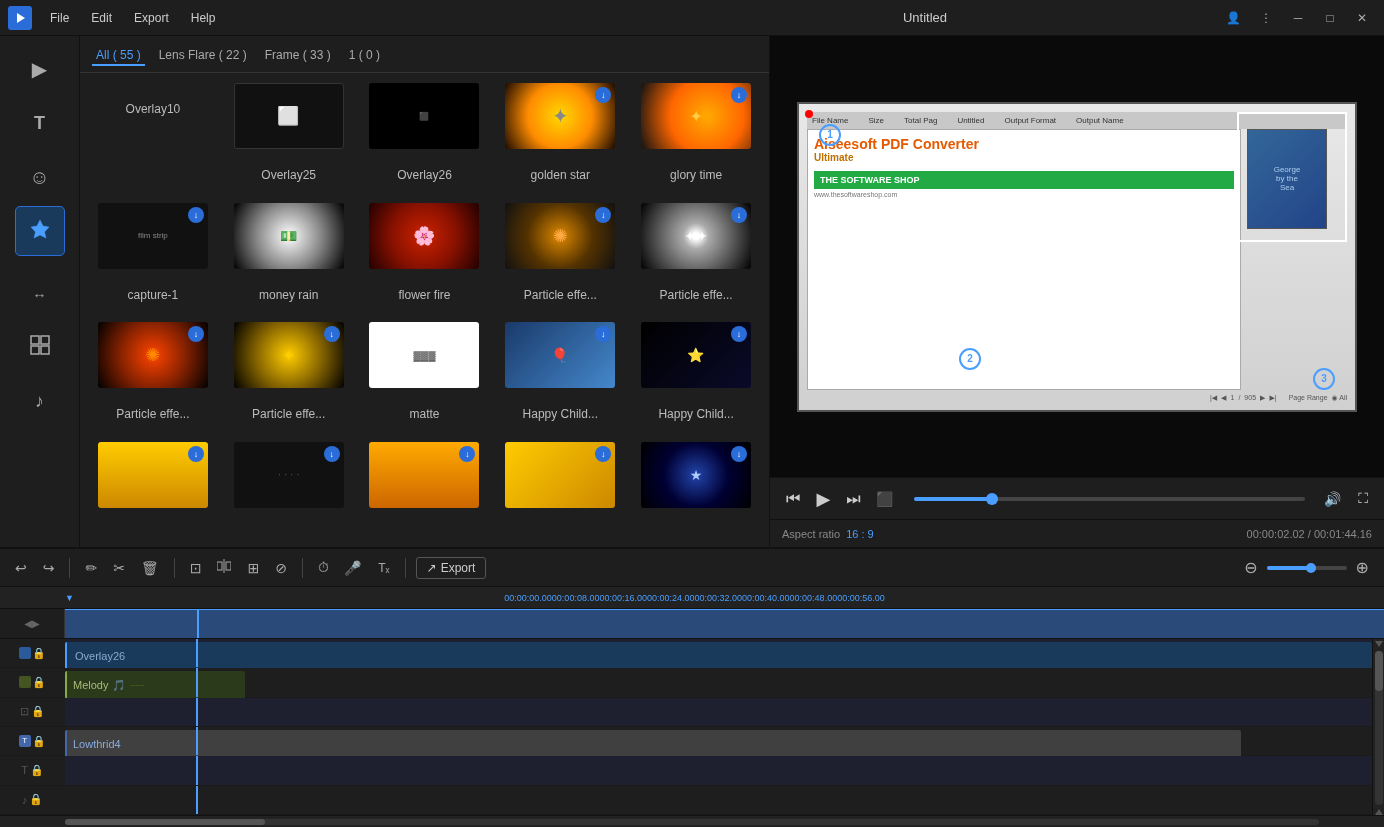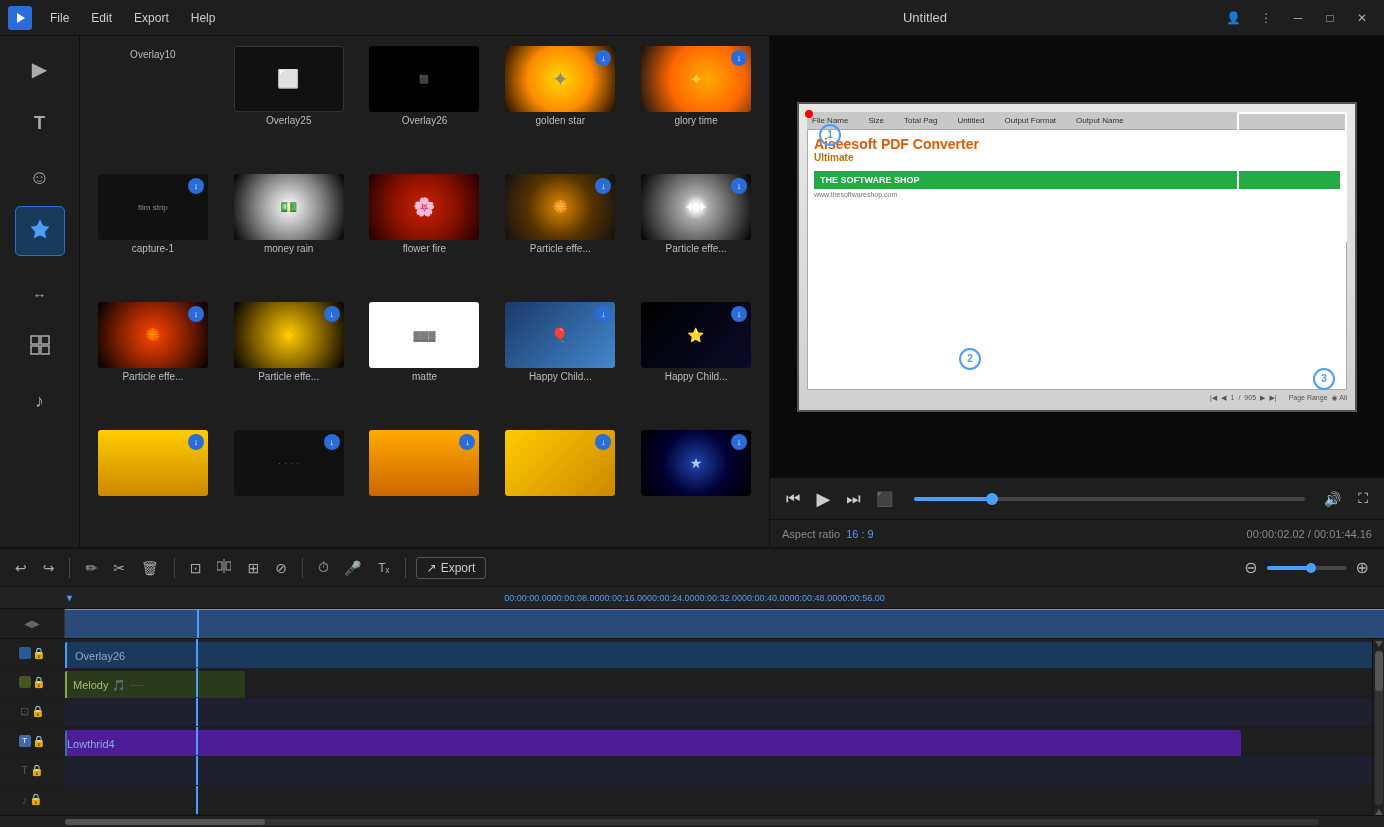--- a/index.html
+++ b/index.html
@@ -117,23 +117,23 @@
       height: 16px;
       background: #2a6dd9;
       border-radius: 50%;
       display: flex;
       align-items: center;
       justify-content: center;
       color: white;
       font-size: 9px;
     }
     .effect-label {
-      font-size: 10px;
+      font-size: 12px;
       color: #bbb;
-      margin-top: 3px;
+      margin-top: 19px;
       text-align: center;
       max-width: 110px;
       overflow: hidden;
       text-overflow: ellipsis;
       white-space: nowrap;
     }
 
     
     .thumb-overlay10 { background: linear-gradient(135deg, #3a2a1a, #5a3a1a); }
     .thumb-overlay25 { background: #111; border: 1px solid #333; }
@@ -478,26 +478,27 @@
       display: flex;
       align-items: center;
       padding-left: 6px;
       font-size: 11px;
       color: #aabb77;
       gap: 4px;
     }
     .clip-lowthrid {
       position: absolute;
       left: 0; top: 3px; height: 28px;
-      background: #4c1d95;
+      background: #404040;
       border-left: 2px solid #4466aa;
       border-radius: 2px;
       right: 10%;
       display: flex;
       align-items: center;
+      padding-left: 6px;
       font-size: 11px;
       color: #88aadd;
     }
 
     #scrollbar-bottom {
       height: 12px;
       background: #222;
       display: flex;
       align-items: center;
       padding: 0 65px;
@@ -602,20 +603,26 @@
             <rect x="11" y="11" width="8" height="8" fill="none" stroke="#aaa" stroke-width="1.5"></rect>
           </svg>
       </span>
     </div>
     <div class="sidebar-btn">
       <span style="font-size:18px;">♪</span>
     </div>
   </div>
 
   <div id="content-panel">
+    <div id="filter-tabs">
+      <span class="filter-tab active">All ( 55 )</span>
+      <span class="filter-tab">Lens Flare ( 22 )</span>
+      <span class="filter-tab">Frame ( 33 )</span>
+      <span class="filter-tab">1 ( 0 )</span>
+    </div>
     <div id="effects-grid">
 
       <div class="effect-item">
         <span class="effect-label">Overlay10</span>
       </div>
       <div class="effect-item">
         <div class="effect-thumb thumb-overlay25">
           <span style="font-size:18px;color:#555;">⬜</span>
         </div>
         <span class="effect-label">Overlay25</span>
@@ -766,20 +773,25 @@
             <span>Untitled</span>
             <span>Output Format</span>
             <span>Output Name</span>
           </div>
           <div class="preview-main-content">
             <div class="preview-left">
               <div class="preview-title-large">Aiseesoft PDF Converter</div>
               <div class="preview-title-sub">Ultimate</div>
               <div class="preview-green-bar">THE SOFTWARE SHOP</div>
               <div style="font-size:7px;color:#777;margin-top:2px;">www.thesoftwareshop.com</div>
+            </div>
+            <div class="preview-right">
+              <div class="preview-book">
+                <span style="font-size:8px;color:#aaccee;">George<br>by the<br>Sea</span>
+              </div>
             </div>
           </div>
           <div style="display:flex;gap:4px;font-size:7px;color:#555;margin-top:4px;justify-content:flex-end;">
             <span>|◀</span>
               <span>◀</span>
               <span>1</span>
               <span>/</span>
               <span>905</span>
               <span>▶</span>
               <span>▶|</span>

